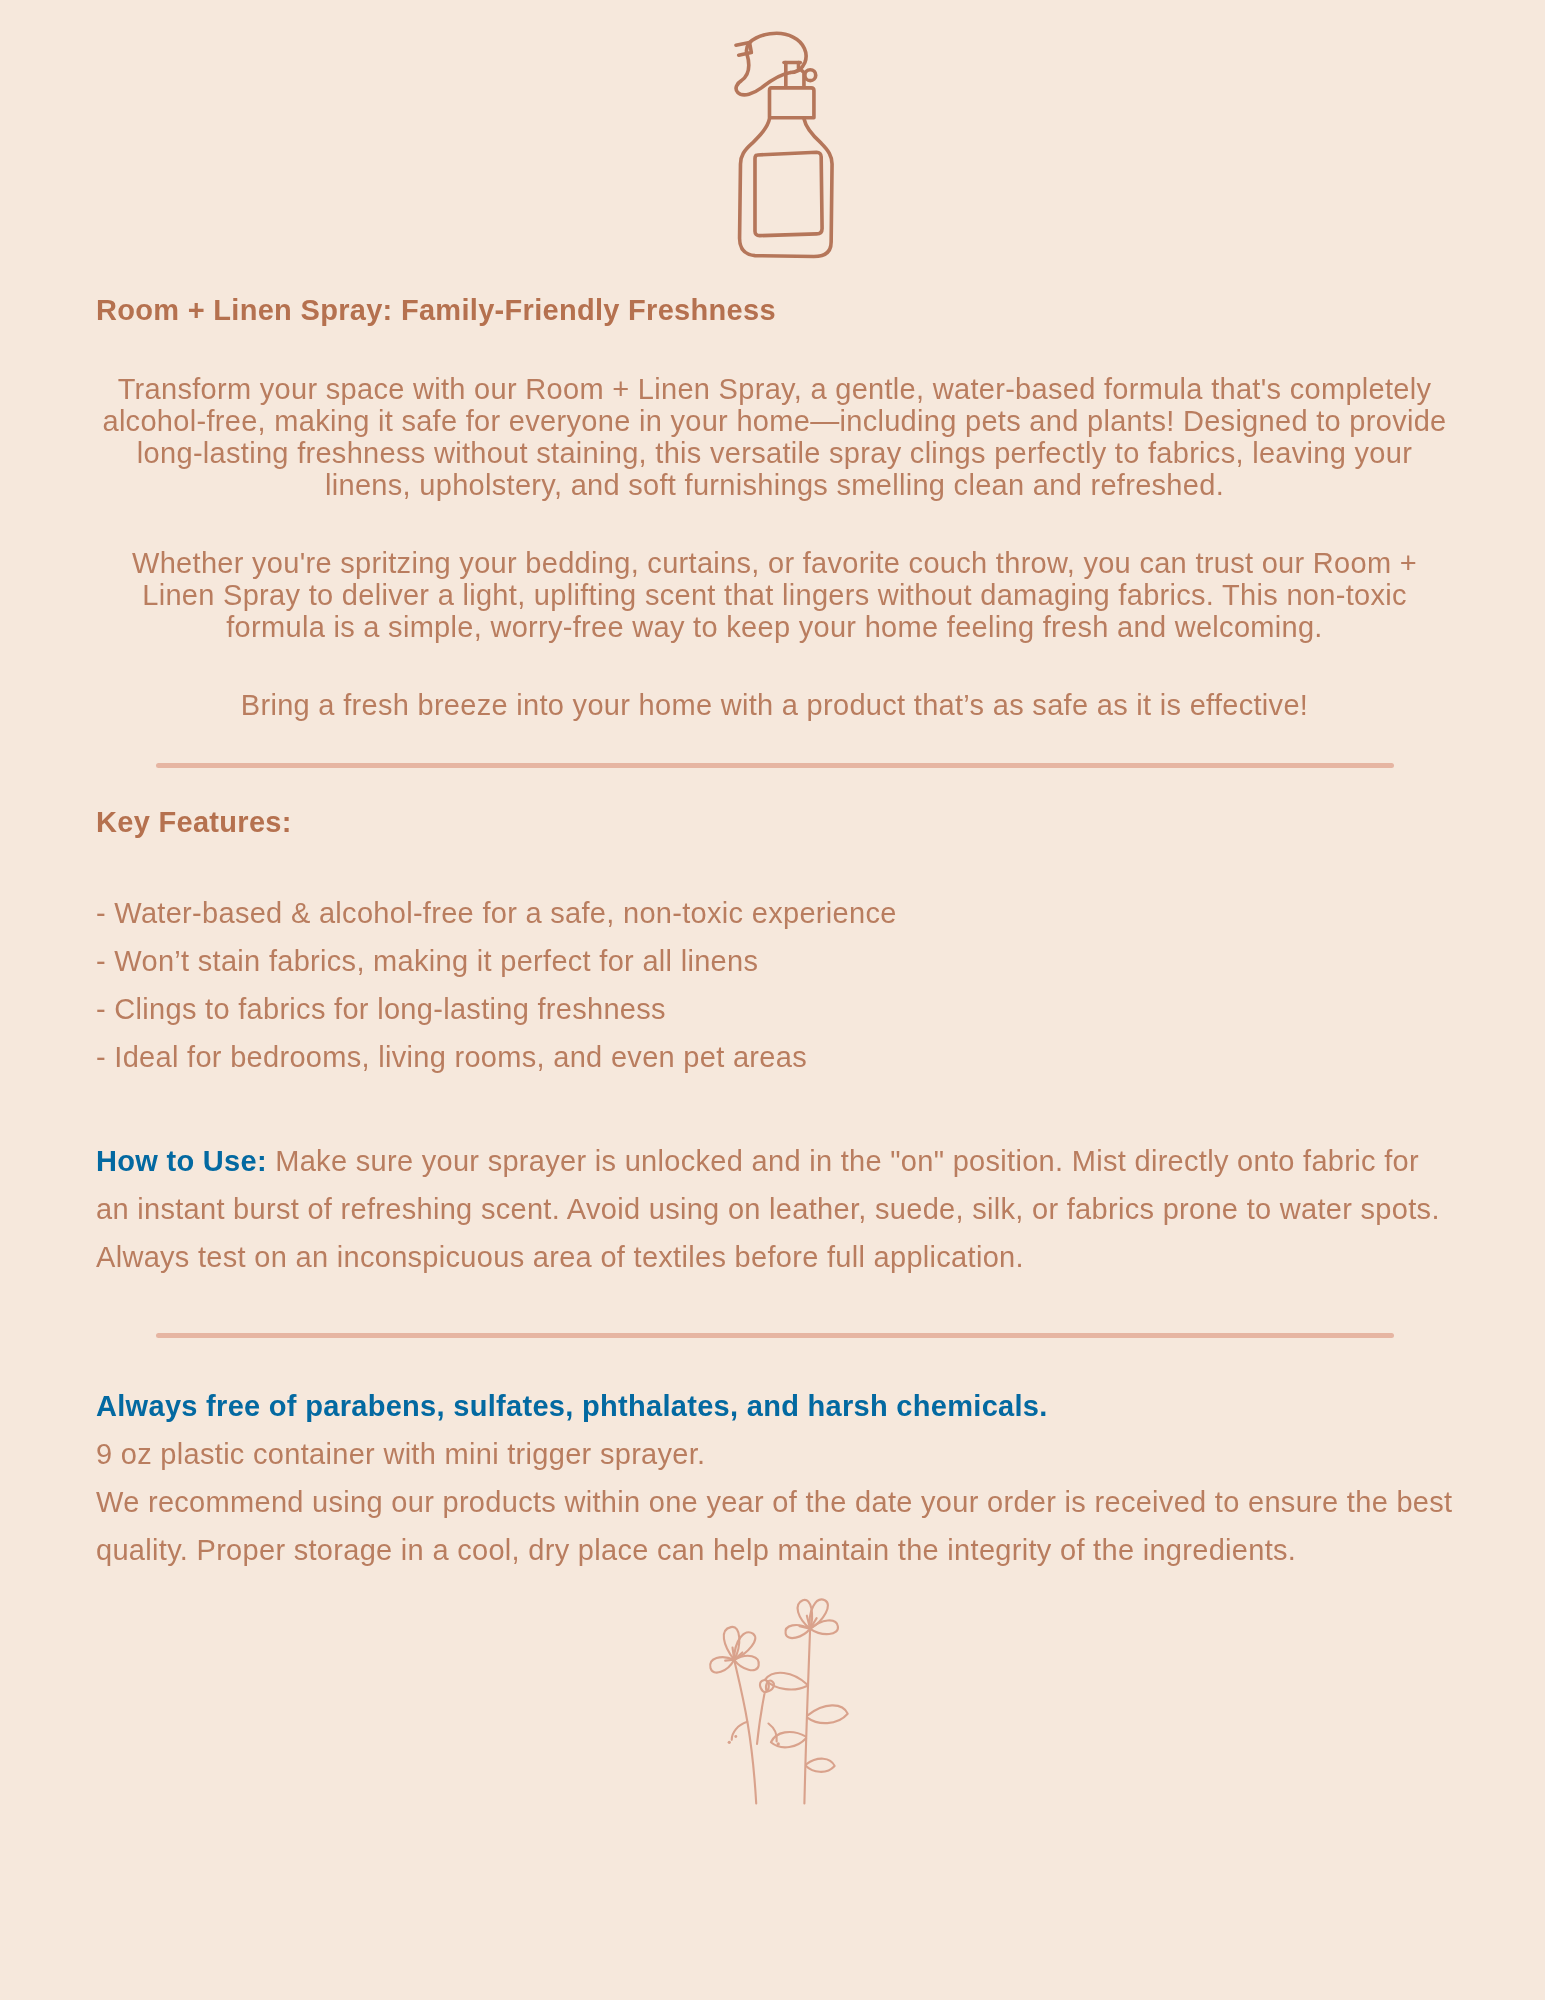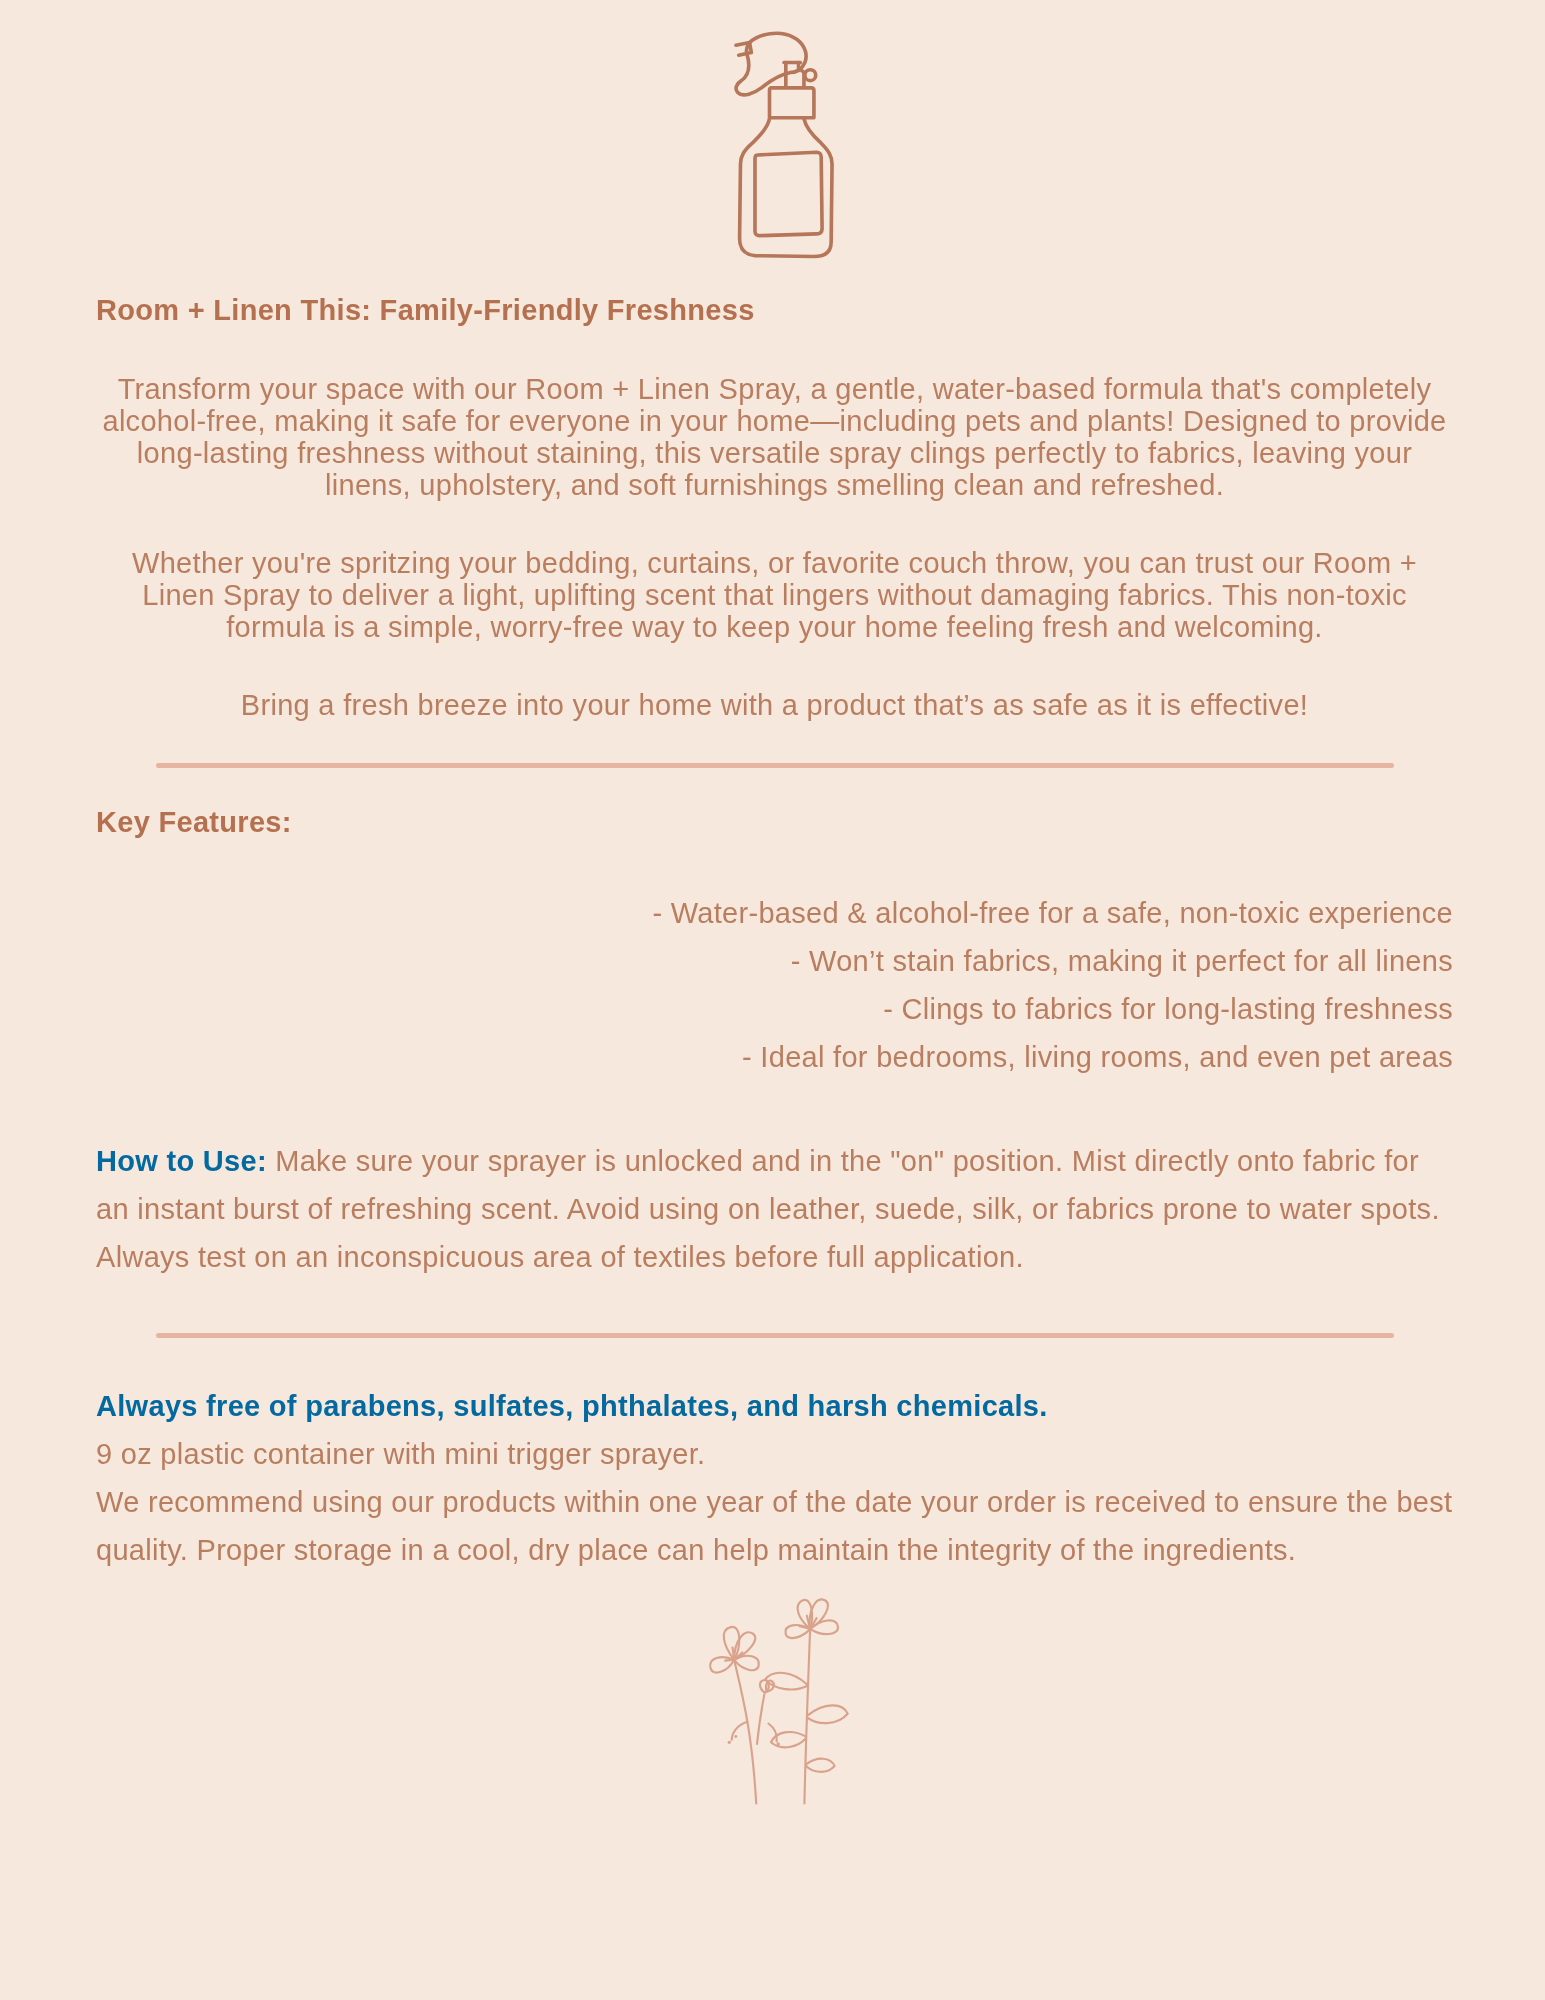--- a/index.html
+++ b/index.html
@@ -62,21 +62,21 @@
     margin: 38px 0 0 0;
     text-align: left;
   }
   .feature-list {
     list-style: none;
     margin: 50px 0 0 0;
     padding: 0;
     font-size: 29px;
     line-height: 48px;
     letter-spacing: 0.3px;
-    text-align: right;
+    text-align: left;
   }
   .para-left {
     font-size: 29px;
     line-height: 48px;
     letter-spacing: 0.3px;
     text-align: left;
     margin: 56px 0 0 0;
   }
   .para-left b, .footer b {
     font-weight: 700;
@@ -122,21 +122,21 @@
       <circle cx="104" cy="54" r="6"></circle>
 
       <path d="M61,68 h44 C107,68 108,69 108,71 v30 H59 V71 C59,69 59.5,68 61,68"></path>
 
       <path d="M59,102 C57,112 48,121 40,129 C31,137 27,143 27,152 L26,234 C26,246 32,252 43,253 L108,254 C121,254 127,248 127,238 L128,152 C128,143 124,137 116,129 C107,121 99,112 97,102"></path>
 
       <path d="M46,142 L111,139 C114,139 116,141 116,144 L117,223 C117,227 115,229 111,229 L48,231 C45,231 43,229 43,226 L43,146 C43,143 44,142 46,142"></path>
     </svg>
   </div>
 
-  <h1 class="doc-title">Room + Linen This: Family-Friendly Freshness</h1>
+  <h1 class="doc-title">Room + Linen Spray: Family-Friendly Freshness</h1>
 
   <p class="para">Transform your space with our Room + Linen Spray, a gentle, water-based formula that's completely alcohol-free, making it safe for everyone in your home—including pets and plants! Designed to provide long-lasting freshness without staining, this versatile spray clings perfectly to fabrics, leaving your linens, upholstery, and soft furnishings smelling clean and refreshed.</p>
 
   <p class="para">Whether you're spritzing your bedding, curtains, or favorite couch throw, you can trust our Room + Linen Spray to deliver a light, uplifting scent that lingers without damaging fabrics. This non-toxic formula is a simple, worry-free way to keep your home feeling fresh and welcoming.</p>
 
   <p class="para">Bring a fresh breeze into your home with a product that’s as safe as it is effective!</p>
 
   <hr class="divider">
 
   <h2 class="section-heading">Key Features:</h2>

